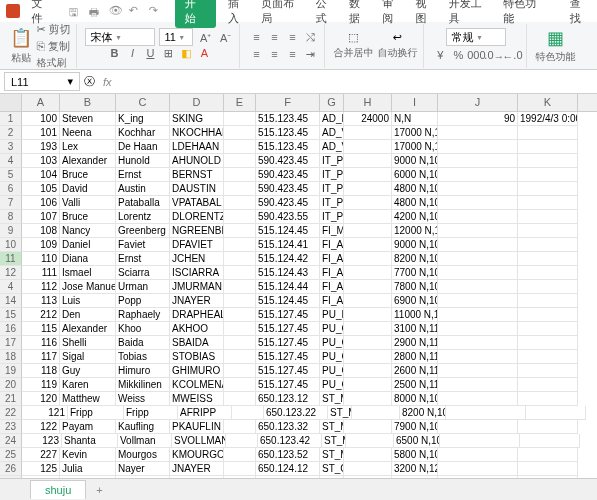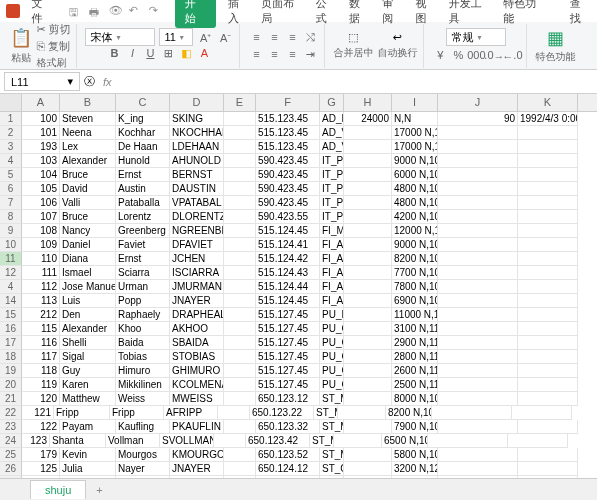--- a/index.html
+++ b/index.html
@@ -468,21 +468,21 @@
         <div class="cell" style="width:32px"></div>
         <div class="cell" style="width:64px">650.123.12</div>
         <div class="cell" style="width:24px">ST_MAN</div>
         <div class="cell r" style="width:48px"></div>
         <div class="cell" style="width:46px">8000 N,100,50,2004-02-06 00:00:00''</div>
         <div class="cell r" style="width:80px"></div>
         <div class="cell" style="width:60px"></div>
       </div>
       <div class="row">
         <div class="rh">22</div>
-        <div class="cell r" style="width:32px">121</div>
+        <div class="cell r" style="width:46px">121</div>
         <div class="cell" style="width:56px">Fripp</div>
         <div class="cell" style="width:54px">Fripp</div>
         <div class="cell" style="width:54px">AFRIPP</div>
         <div class="cell" style="width:32px"></div>
         <div class="cell" style="width:64px">650.123.22</div>
         <div class="cell" style="width:24px">ST_MAN</div>
         <div class="cell r" style="width:48px"></div>
         <div class="cell" style="width:46px">8200 N,100,50,2004-02-06 00:00:00''</div>
         <div class="cell r" style="width:80px"></div>
         <div class="cell" style="width:60px"></div>
@@ -496,35 +496,35 @@
         <div class="cell" style="width:32px"></div>
         <div class="cell" style="width:64px">650.123.32</div>
         <div class="cell" style="width:24px">ST_MAN</div>
         <div class="cell r" style="width:48px"></div>
         <div class="cell" style="width:46px">7900 N,100,50,2004-02-06 00:00:00''</div>
         <div class="cell r" style="width:80px"></div>
         <div class="cell" style="width:60px"></div>
       </div>
       <div class="row">
         <div class="rh">24</div>
-        <div class="cell r" style="width:28px">123</div>
+        <div class="cell r" style="width:40px">123</div>
         <div class="cell" style="width:56px">Shanta</div>
         <div class="cell" style="width:54px">Vollman</div>
         <div class="cell" style="width:54px">SVOLLMAN</div>
         <div class="cell" style="width:32px"></div>
         <div class="cell" style="width:64px">650.123.42</div>
         <div class="cell" style="width:24px">ST_MAN</div>
         <div class="cell r" style="width:48px"></div>
         <div class="cell" style="width:46px">6500 N,100,50,2004-02-06 00:00:00''</div>
         <div class="cell r" style="width:80px"></div>
         <div class="cell" style="width:60px"></div>
       </div>
       <div class="row">
         <div class="rh">25</div>
-        <div class="cell r" style="width:38px">179</div>
+        <div class="cell r" style="width:38px">227</div>
         <div class="cell" style="width:56px">Kevin</div>
         <div class="cell" style="width:54px">Mourgos</div>
         <div class="cell" style="width:54px">KMOURGOS</div>
         <div class="cell" style="width:32px"></div>
         <div class="cell" style="width:64px">650.123.52</div>
         <div class="cell" style="width:24px">ST_MAN</div>
         <div class="cell r" style="width:48px"></div>
         <div class="cell" style="width:46px">5800 N,100,50,2004-02-06 00:00:00''</div>
         <div class="cell r" style="width:80px"></div>
         <div class="cell" style="width:60px"></div>

